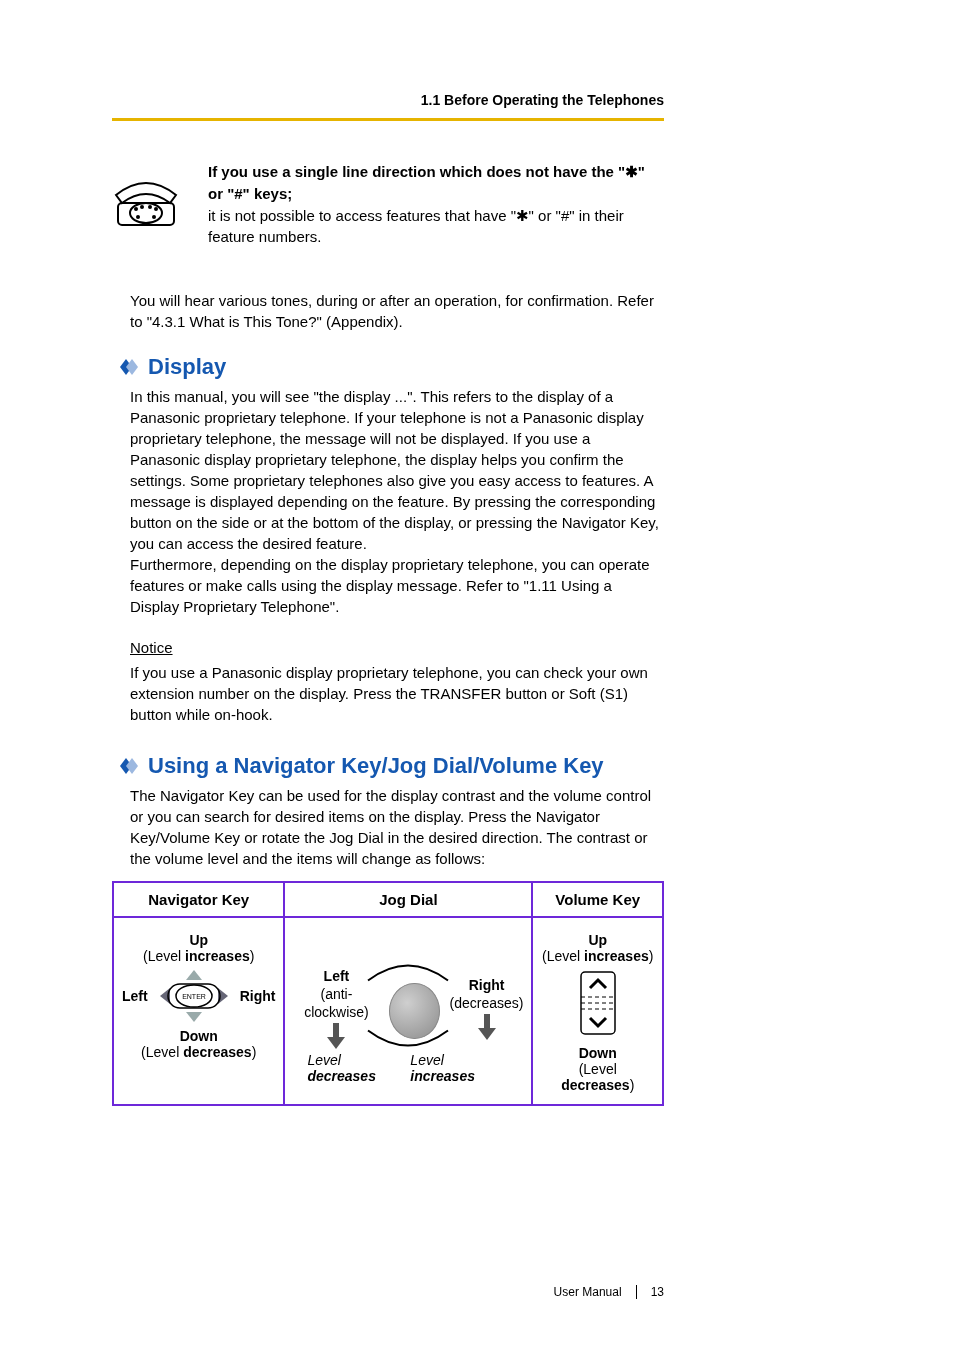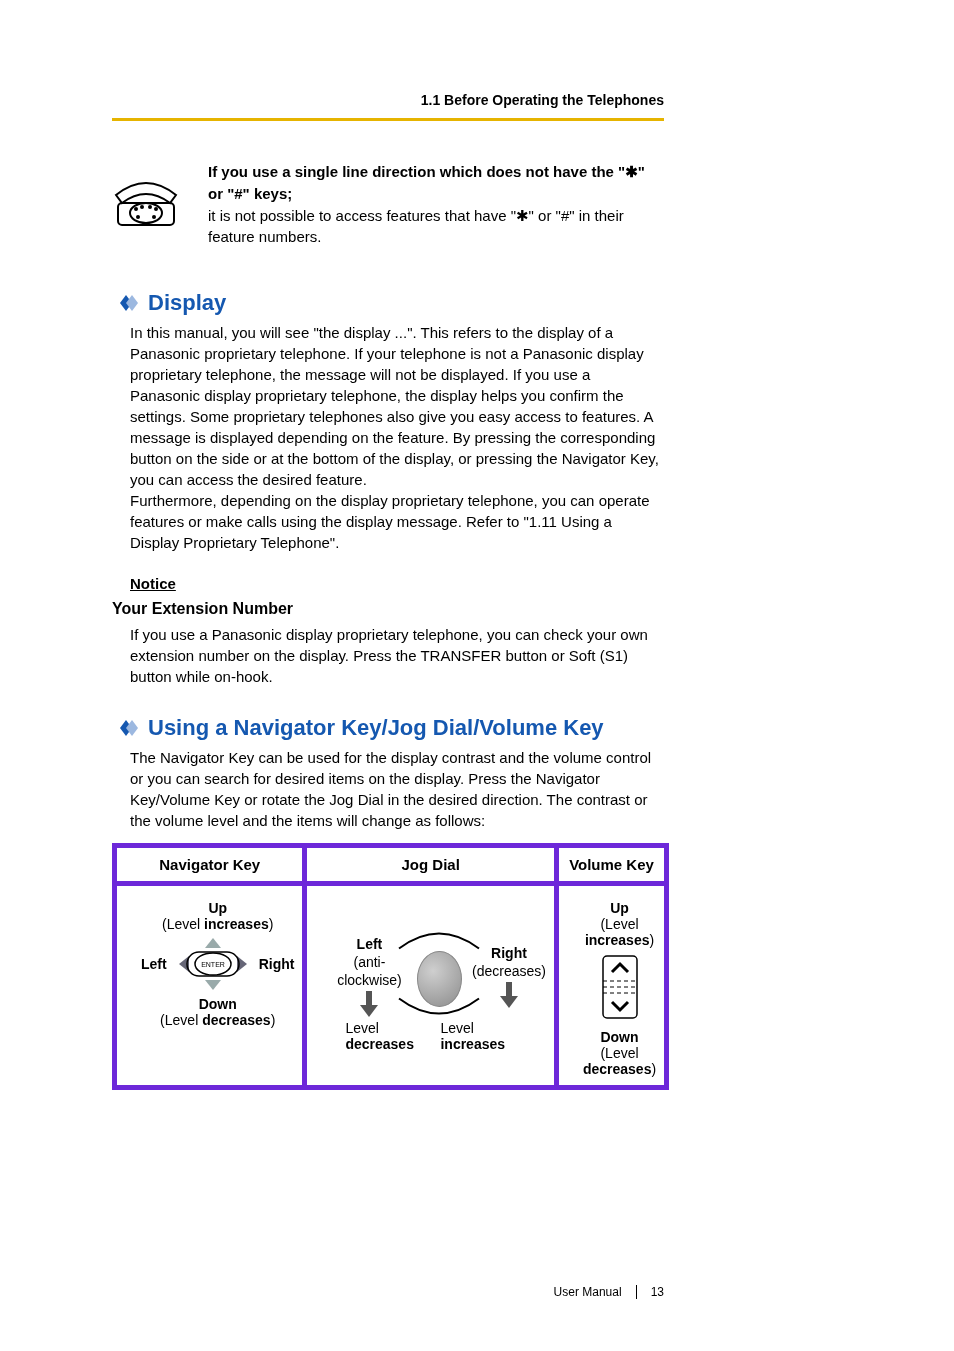--- a/index.html
+++ b/index.html
@@ -58,21 +58,21 @@
     height: 20px;
     margin-right: 8px;
   }
   .body-text {
     font-size: 15px;
     line-height: 1.4;
     margin: 0 0 22px 18px;
   }
   .notice-heading {
     font-size: 15px;
-    font-weight: bold;
+    font-weight: normal;
     text-decoration: underline;
     margin: 0 0 6px 18px;
   }
   .notice-text {
     font-size: 15px;
     line-height: 1.4;
     margin: 0 0 22px 46px;
   }
   .sub-heading-bold {
     font-size: 16px;
@@ -84,32 +84,31 @@
     line-height: 1.4;
     margin: 0 0 28px 18px;
   }
 
   table.keys {
     width: 100%;
     border-collapse: collapse;
     margin-top: 12px;
   }
   table.keys th, table.keys td {
-    border: 5px solid #6d28d9;
+    border: 2px solid #6d28d9;
     padding: 8px 8px;
     vertical-align: top;
   }
   table.keys th {
     text-align: center;
     font-size: 15px;
     font-weight: bold;
   }
   table.keys td {
     font-size: 14px;
-    padding-left: 24px;
   }
   .cell-center { text-align: center; }
   .nav-cell {
     height: 180px;
     position: relative;
   }
 
   
   .jog-wrap {
     display: flex;
@@ -134,20 +133,21 @@
   }
   .jog-bottom-row {
     position: absolute;
     bottom: 12px;
     left: 0;
     right: 0;
     display: flex;
     justify-content: space-between;
     padding: 0 14px;
     font-size: 14px;
+    font-style: italic;
   }
 
   
   .vol-wrap {
     text-align: center;
     padding-top: 6px;
   }
   .vol-btn {
     width: 46px;
     height: 66px;
@@ -187,32 +187,32 @@
       <circle cx="26" cy="52" r="2" fill="#000"></circle>
         <circle cx="42" cy="52" r="2" fill="#000"></circle>
       <path d="M4 30 Q34 6 64 30 L58 38 Q34 20 10 38 Z" fill="#fff" stroke="#000" stroke-width="2"></path>
     </svg>
     <div class="intro-text">
       <span style="font-weight:bold">If you use a single line direction which does not have the "✱" or "#" keys;</span><br>
       <span>it is not possible to access features that have "✱" or "#" in their feature numbers.</span>
     </div>
   </div>
 
+  <div class="body-text">You will hear various tones, during or after an operation, for confirmation. Refer to "4.3.1 What is This Tone?" (Appendix).</div>
 
   <div class="section-heading">
     <svg class="sec-icon" viewBox="0 0 28 20">
       <polygon points="8,10 14,2 20,10 14,18" fill="#1558b0"></polygon>
       <polygon points="14,10 20,2 26,10 20,18" fill="#9cb8e0"></polygon>
     </svg>
     <span>Display</span>
   </div>
   <div class="body-text" style="white-space:pre-line">In this manual, you will see "the display ...". This refers to the display of a Panasonic proprietary telephone. If your telephone is not a Panasonic display proprietary telephone, the message will not be displayed. If you use a Panasonic display proprietary telephone, the display helps you confirm the settings. Some proprietary telephones also give you easy access to features. A message is displayed depending on the feature. By pressing the corresponding button on the side or at the bottom of the display, or pressing the Navigator Key, you can access the desired feature.
 Furthermore, depending on the display proprietary telephone, you can operate features or make calls using the display message. Refer to "1.11 Using a Display Proprietary Telephone".</div>
   <div class="notice-heading">Notice</div>
-  <div class="sub-heading-bold">Your Extension Number</div>
   <div class="sub-body">If you use a Panasonic display proprietary telephone, you can check your own extension number on the display. Press the TRANSFER button or Soft (S1) button while on-hook.</div>
 
   <div class="section-heading">
     <svg class="sec-icon" viewBox="0 0 28 20">
       <polygon points="8,10 14,2 20,10 14,18" fill="#1558b0"></polygon>
       <polygon points="14,10 20,2 26,10 20,18" fill="#9cb8e0"></polygon>
     </svg>
     <span>Using a Navigator Key/Jog Dial/Volume Key</span>
   </div>
   <div class="body-text" style="margin-bottom:10px">The Navigator Key can be used for the display contrast and the volume control or you can search for desired items on the display. Press the Navigator Key/Volume Key or rotate the Jog Dial in the desired direction. The contrast or the volume level and the items will change as follows:</div>

